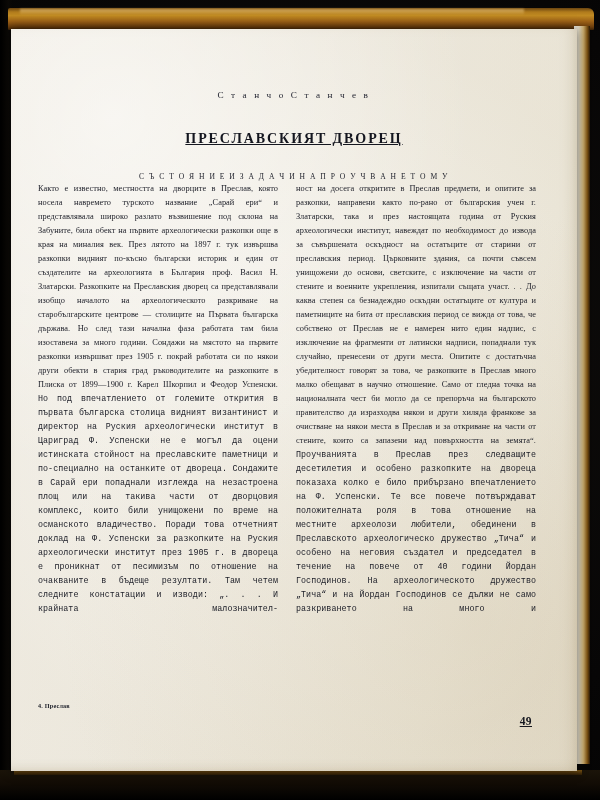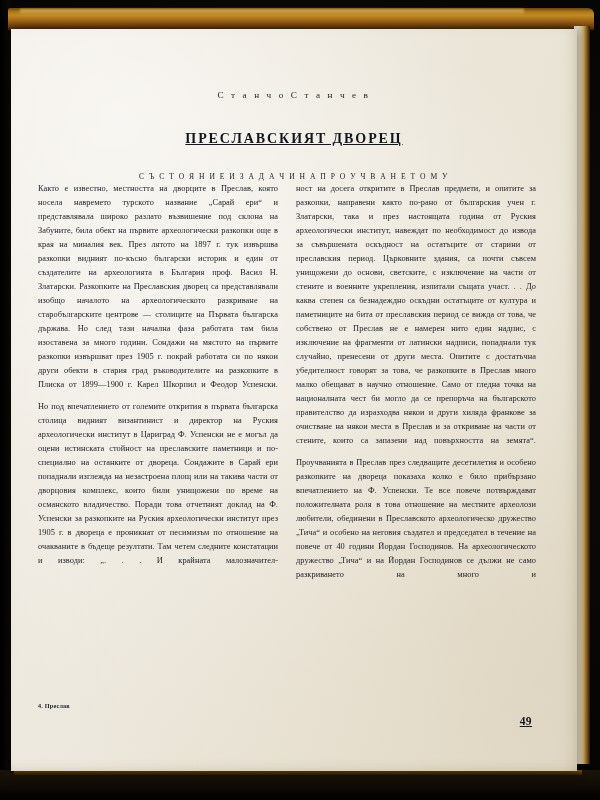--- a/index.html
+++ b/index.html
@@ -190,21 +190,22 @@
     line-height: 14px;
     text-align: justify;
     text-align-last: justify;
     color: #1a1c26;
     letter-spacing: .05px;
     word-spacing: .4px;
     filter: blur(0.24px);
     hyphens: manual;
   }
   .col p + p {
-    margin-top: 8px;
+    margin-top: 0;
+    font-family: Liberation Mono, monospace;
   }
 
   
   .signature-mark {
     position: absolute;
     left: 27px;
     bottom: 62px;
     font-size: 6.2px;
     font-weight: 700;
     color: #1c1e28;

